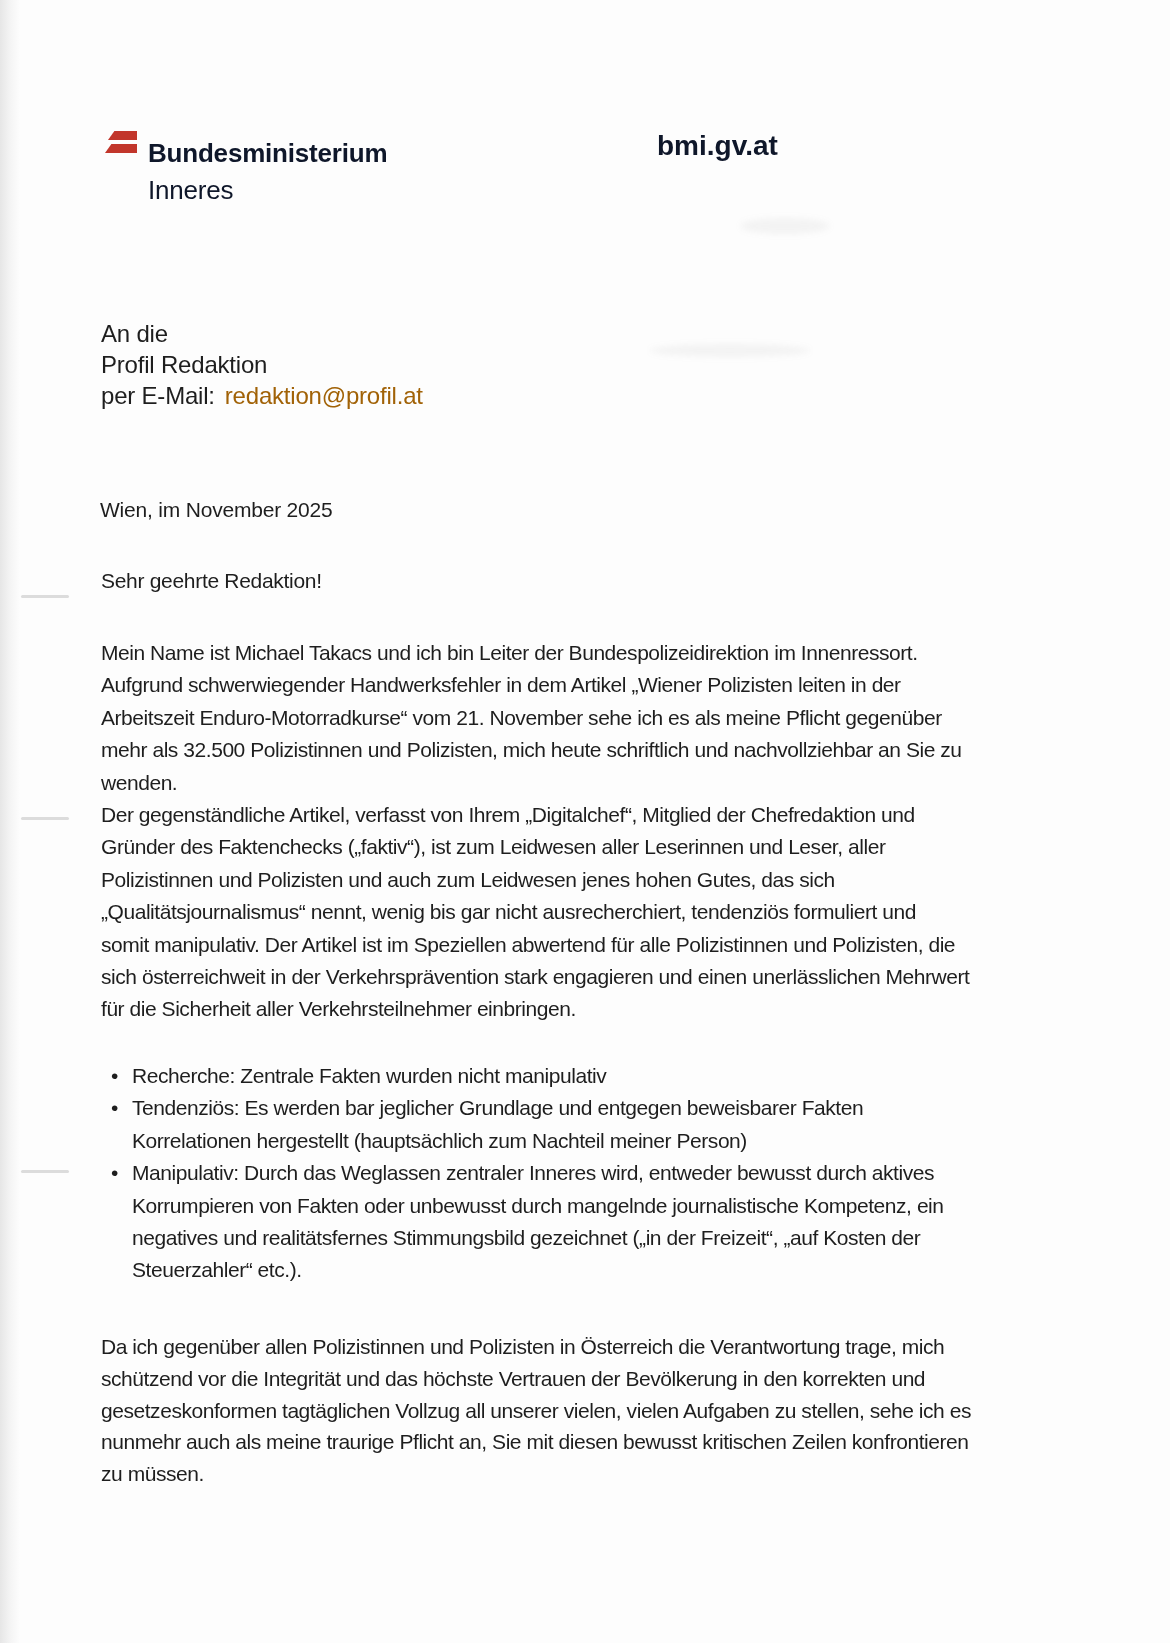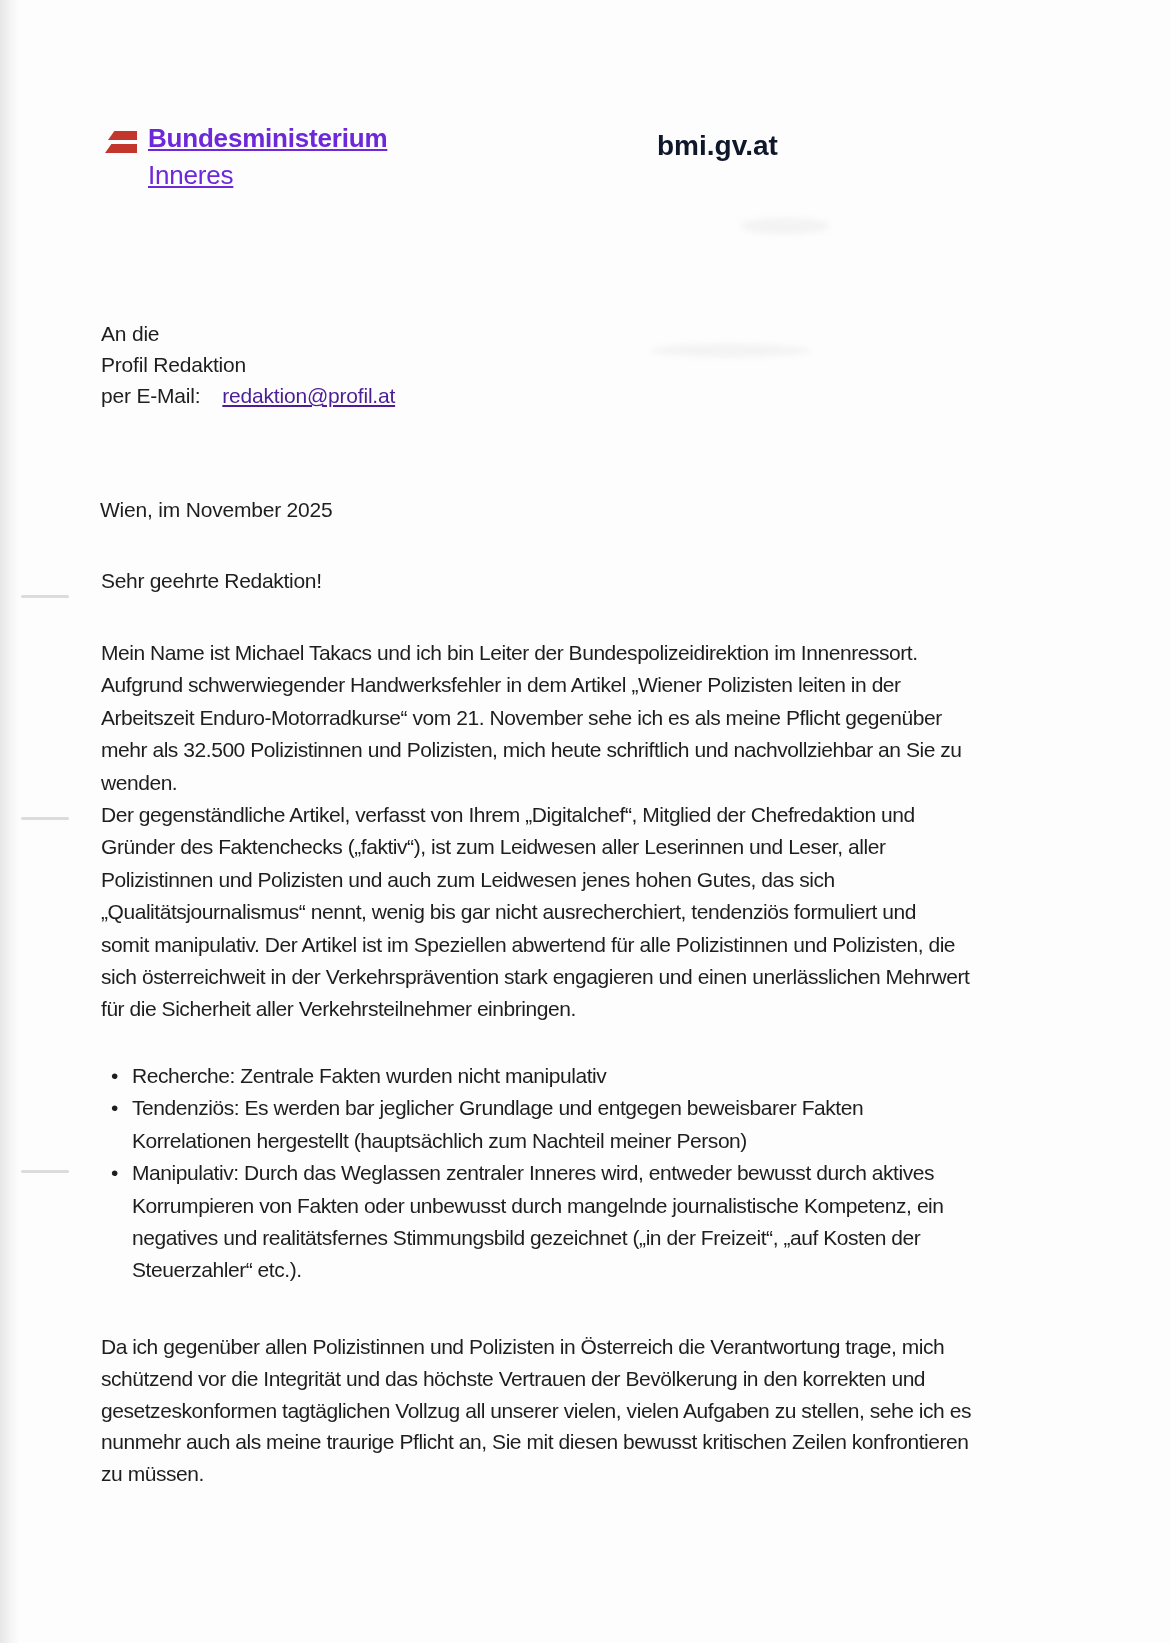--- a/index.html
+++ b/index.html
@@ -19,28 +19,28 @@
   .a1{left:740px;top:218px;width:90px;height:16px;}
   .a2{left:650px;top:344px;width:160px;height:13px;}
   .fold-mark{position:absolute;left:21px;width:48px;height:3px;background:#dcdcdc;border-radius:2px;}
   .fm1{top:595px}.fm2{top:817px}.fm3{top:1170px}
 
   
   .logo{position:absolute;left:105px;top:131px;width:33px;height:22px;}
   .bar{position:absolute;height:9px;background:#c2362b;}
   .bar-top{left:3px;top:0;width:29px;clip-path:polygon(22% 0,100% 0,100% 100%,0 100%);}
   .bar-bottom{left:0;top:13px;width:32px;clip-path:polygon(20% 0,100% 0,100% 100%,0 100%);}
-  .ministry{position:absolute;left:148px;top:120px;font-size:26px;line-height:37px;letter-spacing:-0.2px;color:#6d28d9;text-decoration:underline;}
+  .ministry{position:absolute;left:148px;top:135px;font-size:26px;line-height:37px;letter-spacing:-0.2px;color:#0f172a;}
   .ministry-name{font-weight:600;}
   .ministry-dep{font-weight:400;}
   .website{position:absolute;left:657px;top:130px;font-size:28px;font-weight:700;color:#0f172a;text-decoration:none;cursor:pointer;}
 
   
-  .recipient{position:absolute;left:101px;top:318px;font-size:21px;line-height:31px;letter-spacing:-0.2px;}
-  .email-link{color:#4c1d95;text-decoration:underline;margin-left:22px;cursor:pointer;}
+  .recipient{position:absolute;left:101px;top:318px;font-size:24px;line-height:31px;letter-spacing:-0.2px;}
+  .email-link{color:#a16207;margin-left:10px;cursor:pointer;}
 
   .dateline{position:absolute;left:100px;top:498px;width:903px;text-align:left;font-size:21px;letter-spacing:-0.2px;}
   .salutation{position:absolute;left:101px;top:565px;font-size:21px;line-height:32px;letter-spacing:-0.3px;}
 
   
   .lines{font-size:21px;line-height:32.4px;letter-spacing:-0.45px;white-space:pre;}
   .body-paragraphs{position:absolute;left:101px;top:637px;}
   .bullets{position:absolute;left:101px;top:1060px;margin:0;padding:0;list-style:none;}
   .bullets li{position:relative;padding-left:31px;}
   .dot{position:absolute;left:10px;top:0;font-size:21px;line-height:32.4px;}

